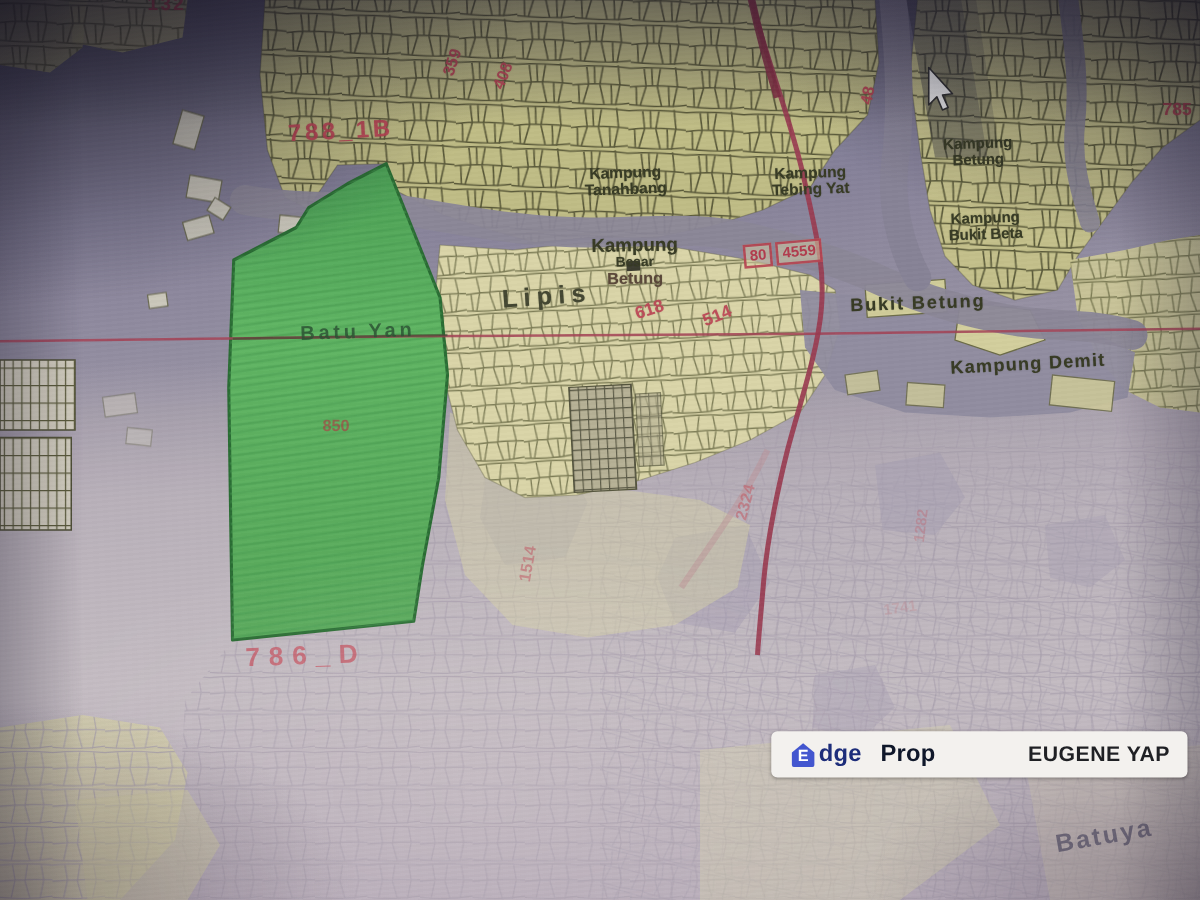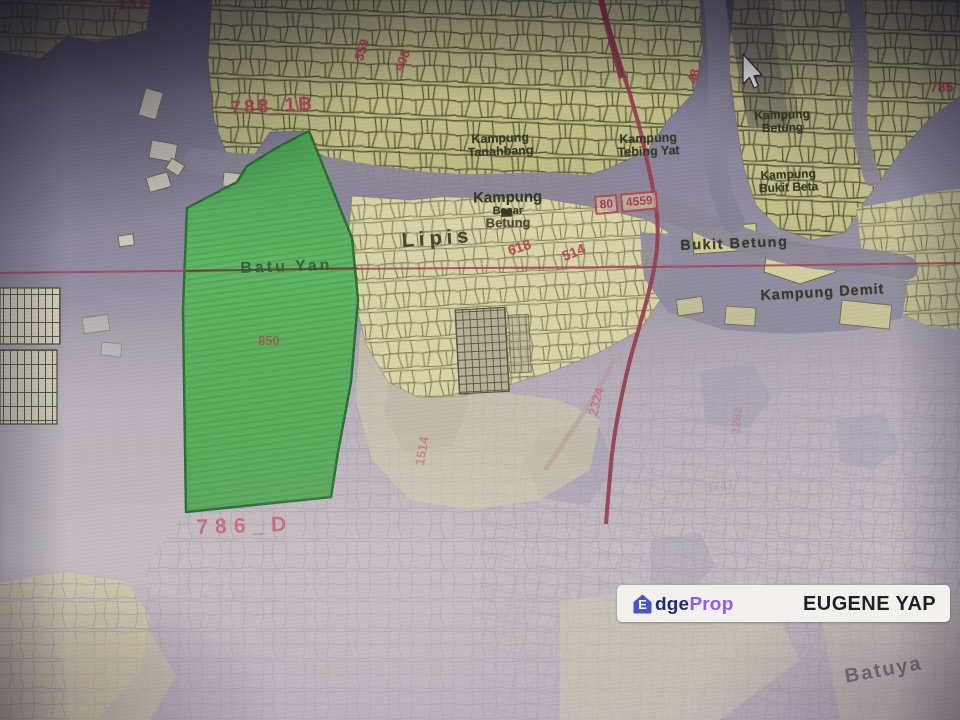--- a/index.html
+++ b/index.html
@@ -31,22 +31,22 @@
     repeating-linear-gradient(175deg, rgba(255,255,255,.025) 0 2px, rgba(0,0,0,.022) 2px 4px);}
   .glow{position:absolute;inset:0;pointer-events:none;background:
     radial-gradient(ellipse 40% 28% at 40% 88%, rgba(255,243,235,.12), rgba(255,243,235,0) 100%);}
 
   .watermark{position:absolute;left:617px;top:585px;width:333px;height:37px;
     background:#f3f1ee;border-radius:5px;display:flex;align-items:center;
     padding:0 14px;box-sizing:border-box;box-shadow:0 1px 3px rgba(0,0,0,.3);}
   .brand{display:flex;align-items:center;}
   .brand svg{display:block;}
   .brand-mid{font-size:19px;font-weight:bold;color:#1d2d7a;margin-left:1px;letter-spacing:.2px;}
-  .brand-end{font-size:19px;font-weight:bold;color:#8b5cf6;letter-spacing:.2px;}
-  .agent{margin-left:auto;font-size:20px;font-weight:bold;color:#1f2024;letter-spacing:.4px;}
+  .brand-end{font-size:19px;font-weight:bold;color:#0f172a;letter-spacing:.2px;margin-left:15px;}
+  .agent{margin-left:auto;font-size:17px;font-weight:bold;color:#1f2024;letter-spacing:.4px;}
 </style>
 </head>
 <body>
 
 <div class="stage">
   <div class="photo-content">
 
     <svg width="960" height="720" viewBox="0 0 960 720">
       <defs>
         <linearGradient id="bgGrad" x1="0" y1="0" x2="0.12" y2="1">

